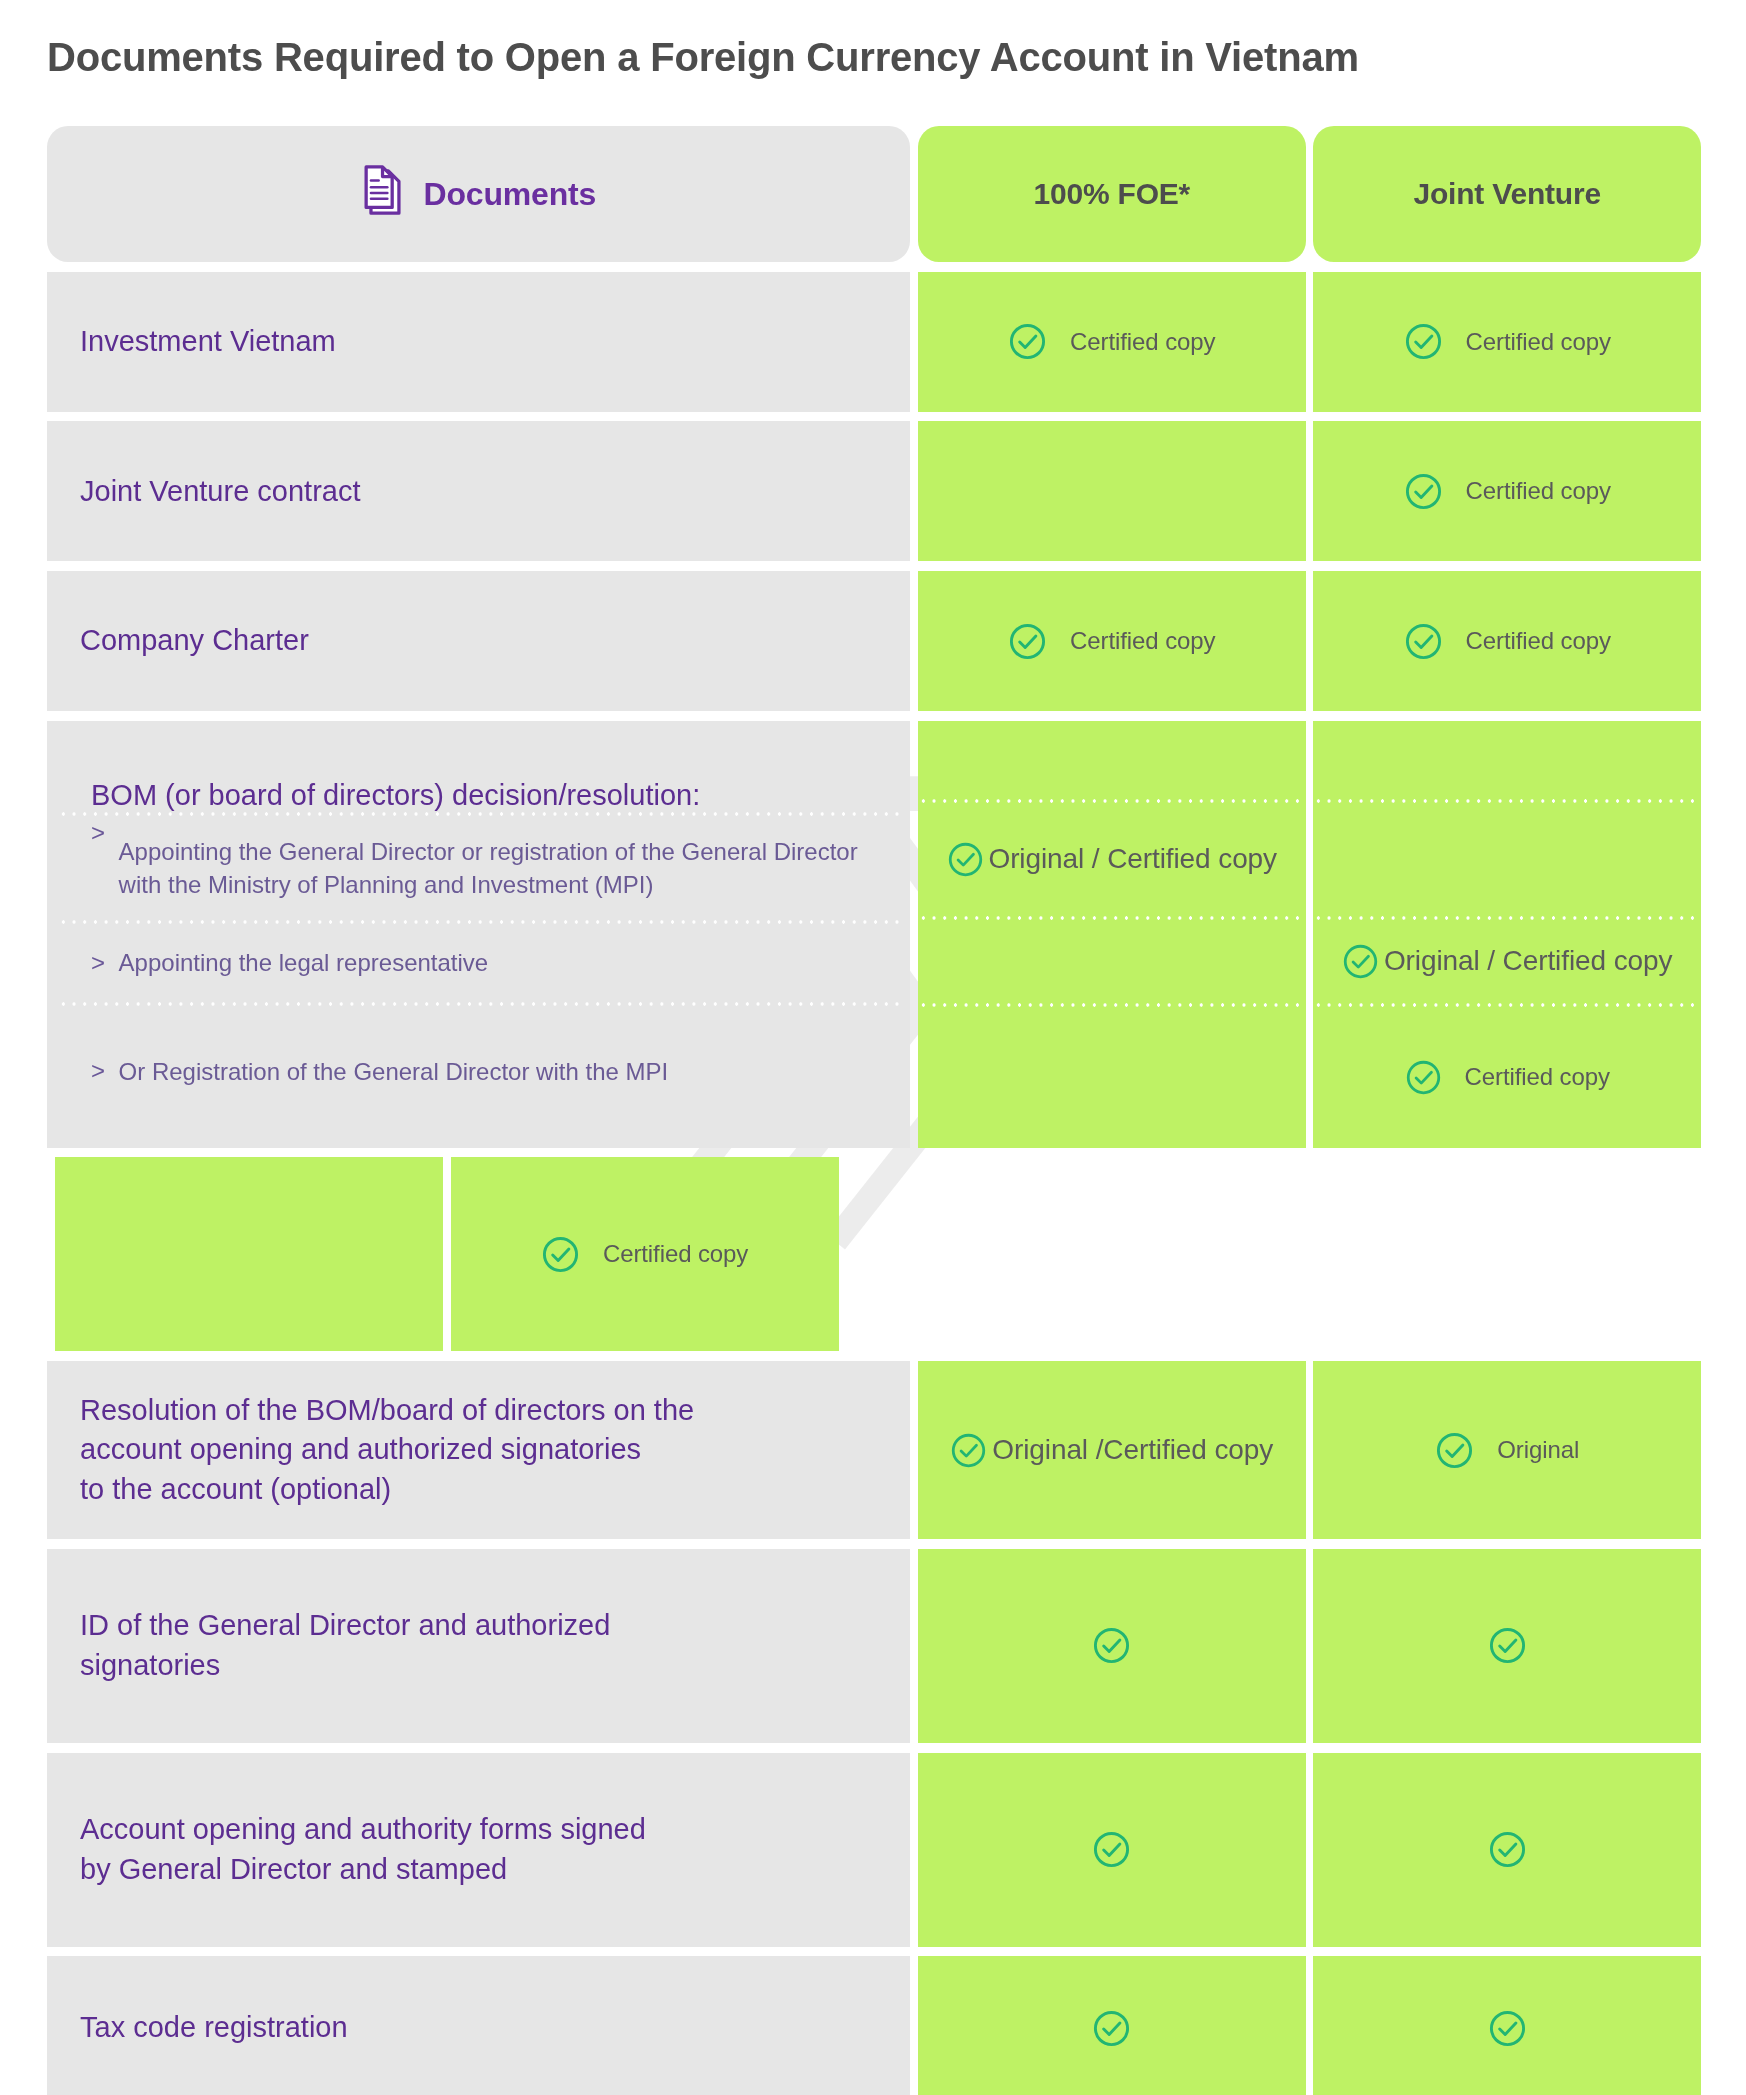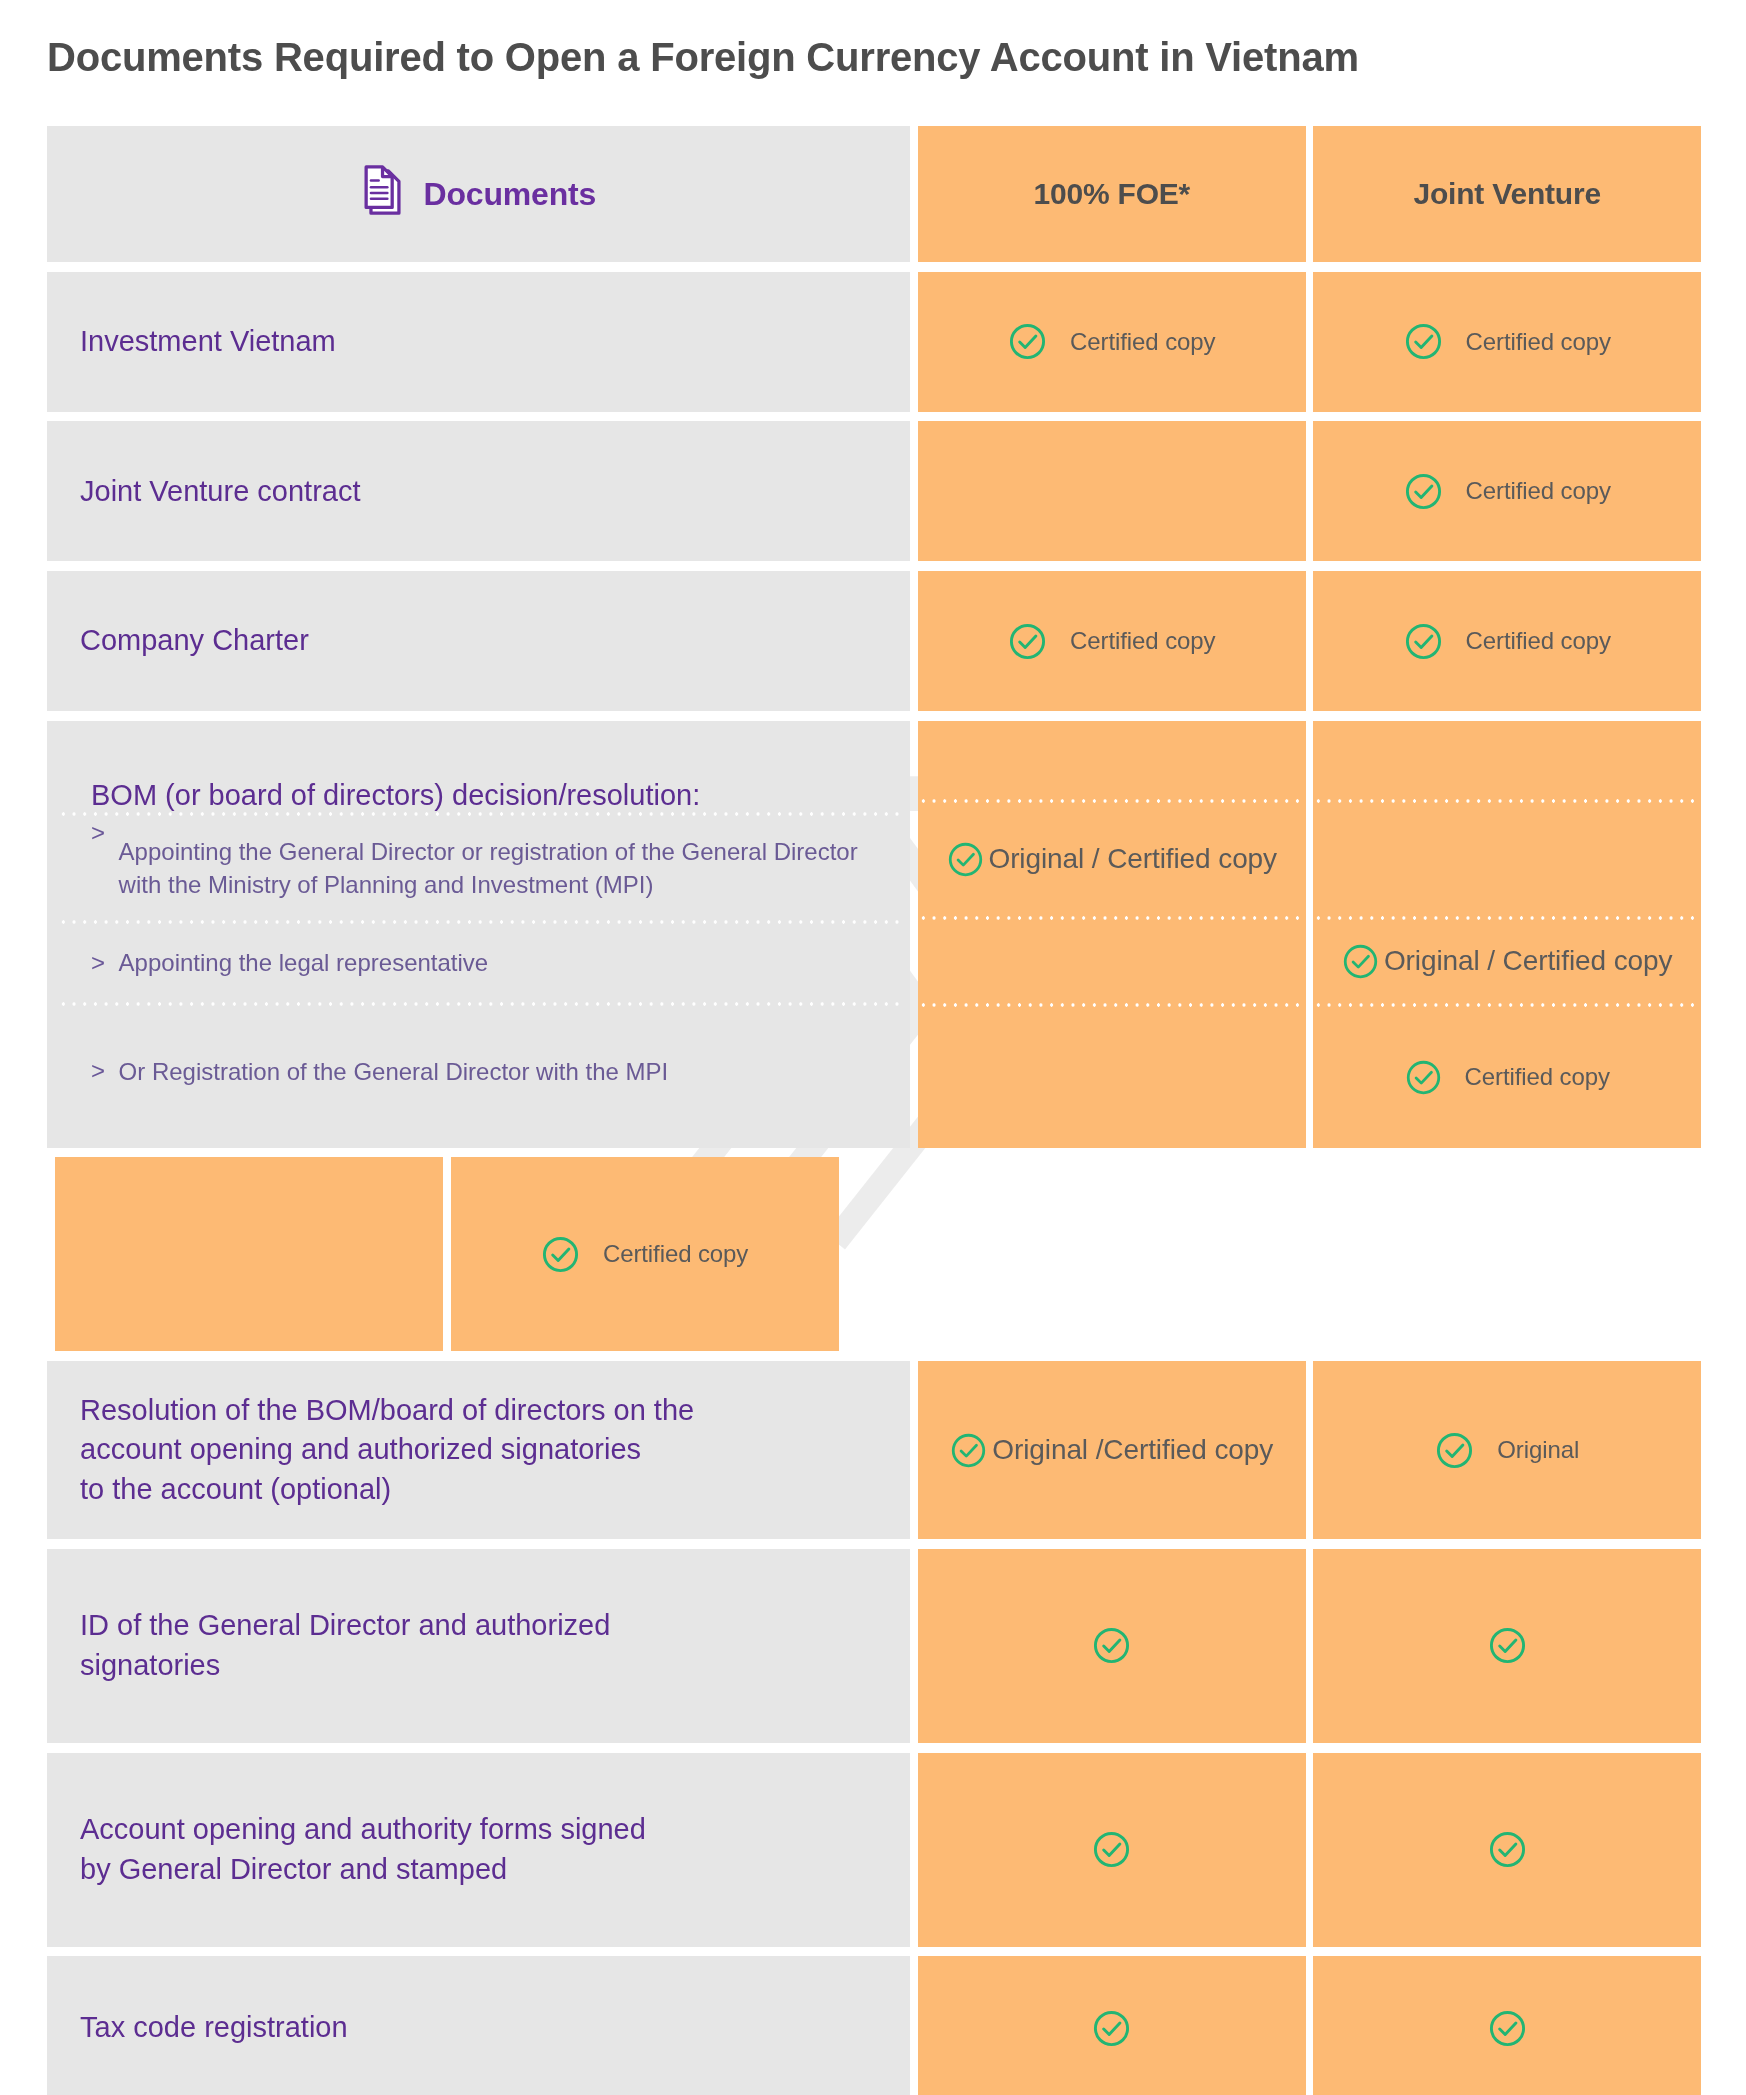--- a/index.html
+++ b/index.html
@@ -68,31 +68,31 @@
     width: 864px;
     background: #e6e6e6;
     box-sizing: border-box;
     display: flex;
     align-items: center;
     position: relative;
   }
   .cell-col {
     width: 388px;
     margin-left: 7.8px;
-    background: #fdba74;
+    background: #bef264;
     box-sizing: border-box;
     display: flex;
     align-items: center;
     justify-content: center;
     position: relative;
   }
 
   
   .hrow .cell-doc,
-  .hrow .cell-col { height: 136px; }
+  .hrow .cell-col { height: 136px; border-radius: 21px; }
 
   .hdr-doc-inner {
     display: flex;
     align-items: center;
     justify-content: center;
     width: 100%;
     gap: 17.5px;
   }
   .hdr-doc-label {
     font-size: 32px;

